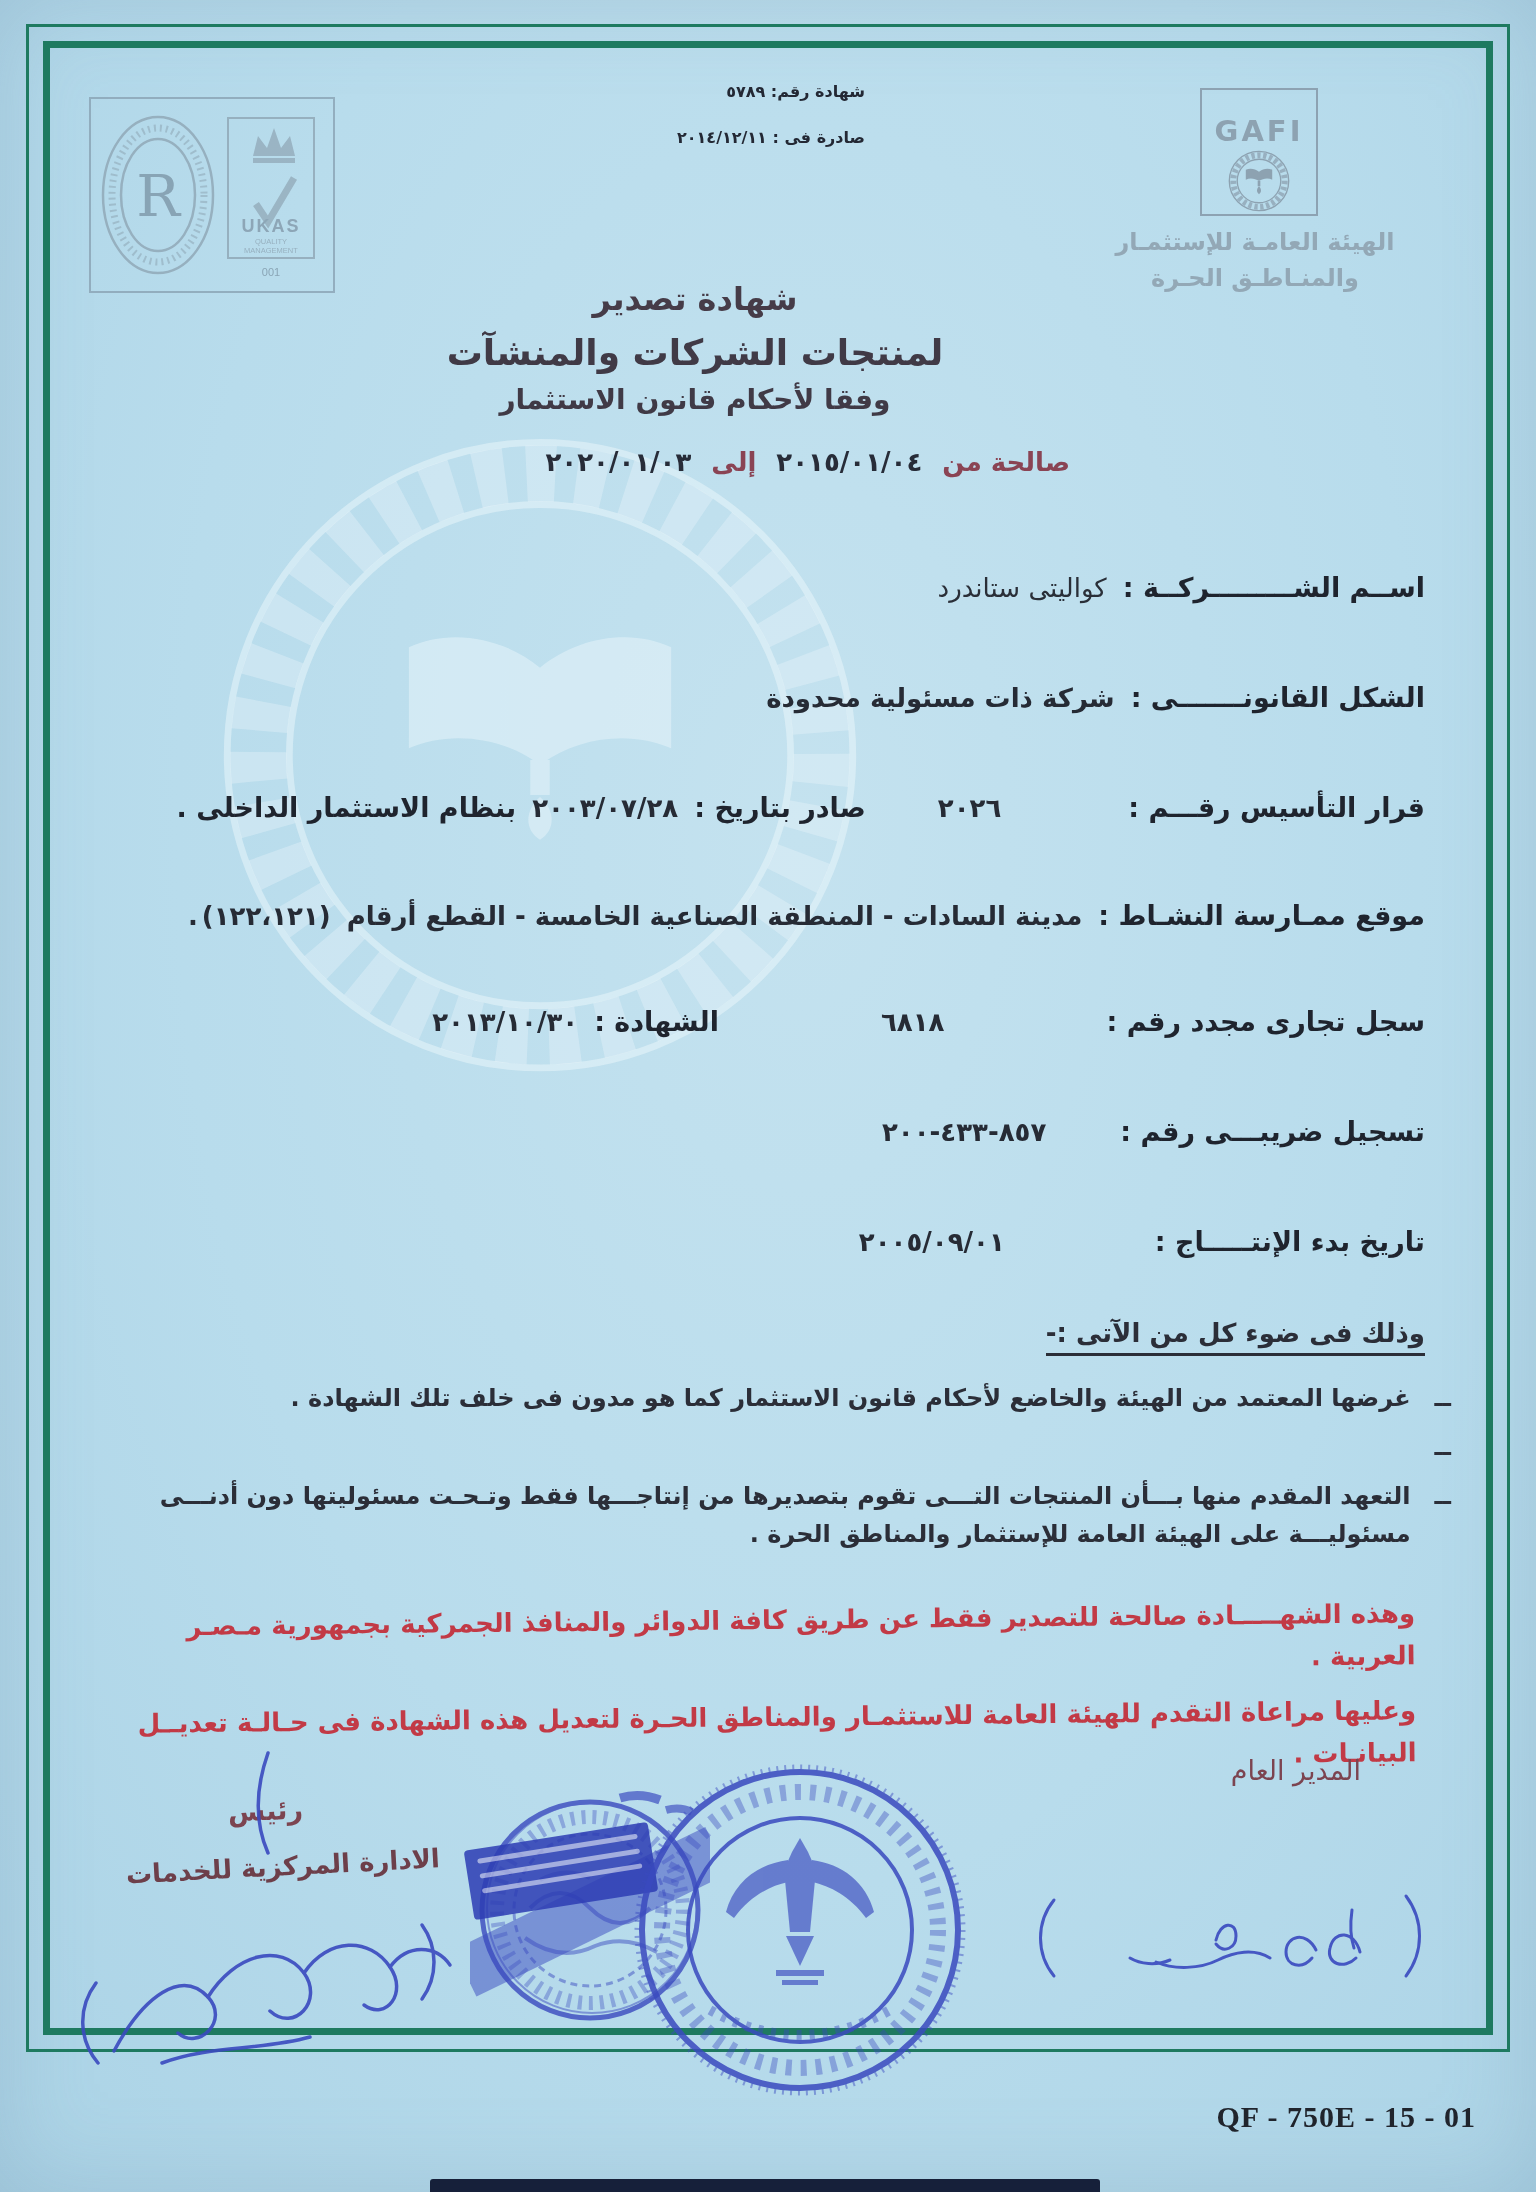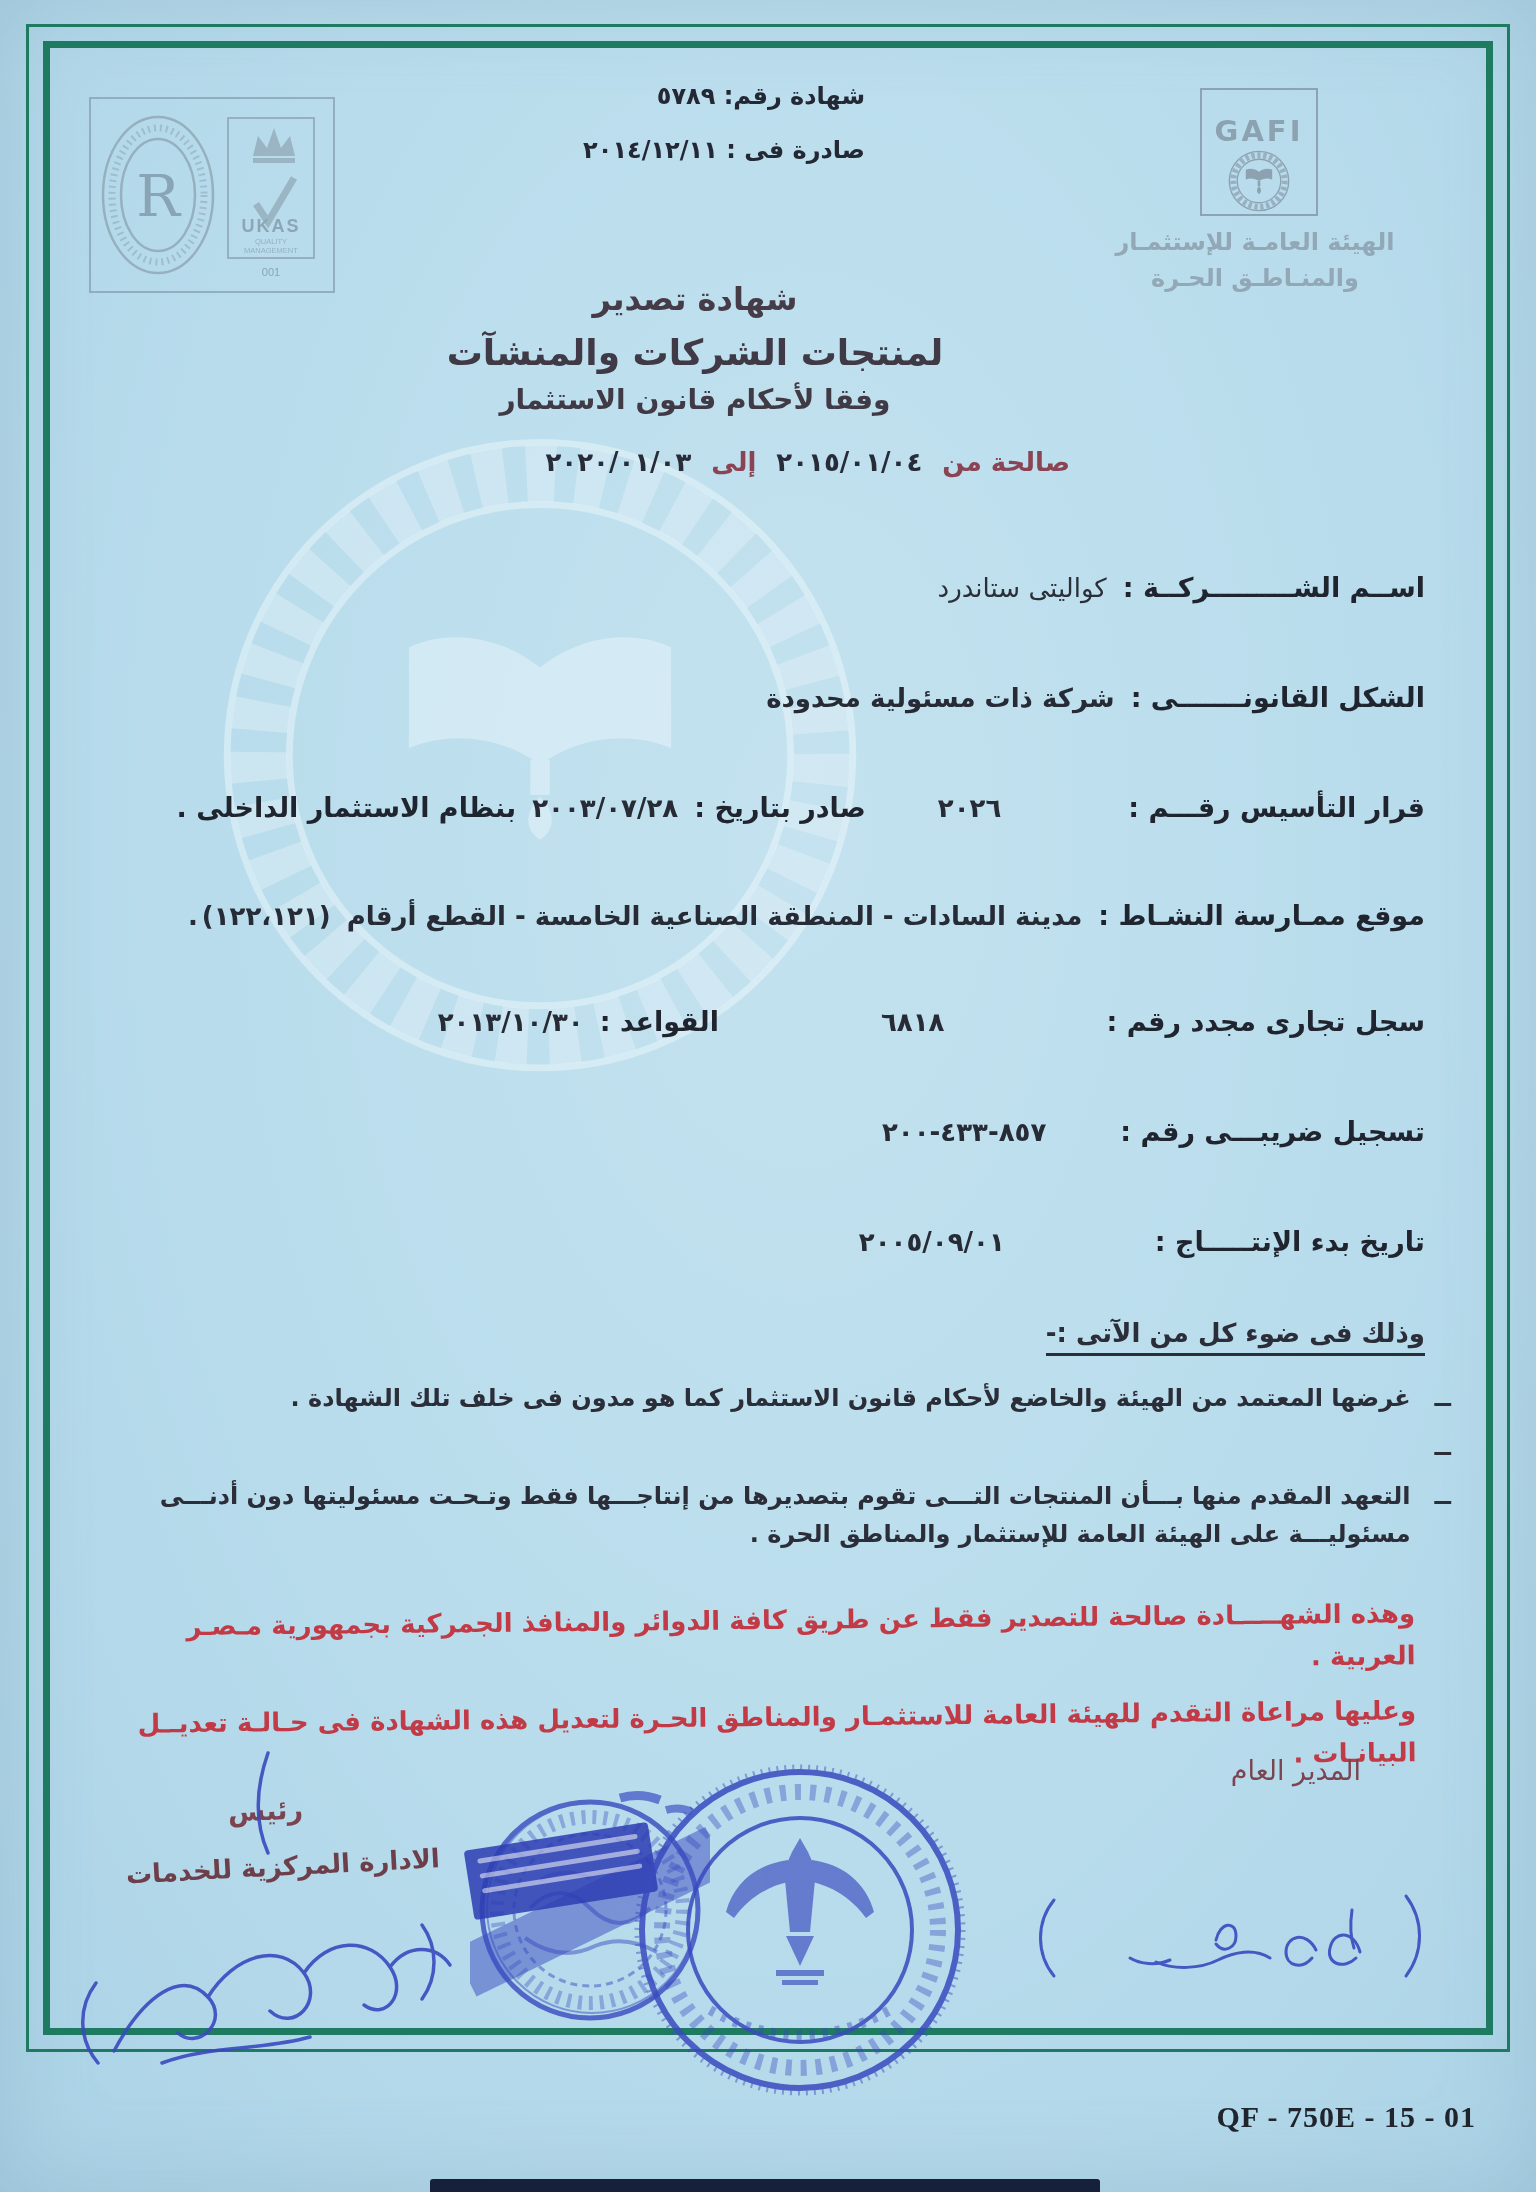--- a/index.html
+++ b/index.html
@@ -12,21 +12,21 @@
     overflow:hidden;
     font-family:"DejaVu Sans",sans-serif;
     direction:rtl;
   }
   
   .frame-outer{position:absolute;left:26px;top:24px;right:26px;bottom:140px;border:3px solid #1e7a60;pointer-events:none;}
   .frame-inner{position:absolute;left:43px;top:41px;right:43px;bottom:157px;border:7px solid #1e7a60;pointer-events:none;}
   
   .num{direction:ltr;unicode-bidi:bidi-override;display:inline-block;}
   
-  .cert-meta{position:absolute;left:520px;top:84px;width:345px;text-align:right;color:#232834;font-size:24px;font-weight:bold;line-height:1.0;}
+  .cert-meta{position:absolute;left:520px;top:84px;width:345px;text-align:right;color:#232834;font-size:16px;font-weight:bold;line-height:1.0;}
   .cert-meta .line2{margin-top:30px;}
   .certmark{position:absolute;left:88px;top:96px;width:248px;height:198px;opacity:.8;}
   .gafi-box{position:absolute;left:1200px;top:88px;width:118px;height:128px;border:2px solid #8da2b2;display:flex;flex-direction:column;align-items:center;padding-top:24px;box-sizing:border-box;}
   .gafi-letters{font-size:29px;font-weight:bold;letter-spacing:3px;color:#8da2b1;font-family:"DejaVu Sans",sans-serif;}
   .gafi-name{position:absolute;left:1100px;top:224px;width:310px;text-align:center;color:#93a8b6;font-size:24px;font-weight:bold;line-height:1.5;}
   
   .title-block{position:absolute;left:420px;top:280px;width:550px;text-align:center;color:#463c48;}
   .title-1{font-size:32px;font-weight:bold;margin-bottom:14px;}
   .title-2{font-size:36px;font-weight:bold;margin-bottom:10px;color:#403a46;}
   .title-3{font-size:28px;font-weight:bold;color:#403a46;}
@@ -172,21 +172,21 @@
     <span class="vl">مدينة السادات - المنطقة الصناعية الخامسة - القطع أرقام</span>
     <span class="vl num">(١٢٢،١٢١)</span>
     <span class="vl" style="margin-inline-start:-12px;">.</span>
   </div>
 
   <div class="row" style="top:1006px;">
     <span class="lb">سجل تجارى مجدد رقم :</span>
     <i class="sp" style="width:130px;"></i>
     <span class="vl num">٦٨١٨</span>
     <i class="sp" style="width:130px;"></i>
-    <span class="lb">القواعد :</span>
+    <span class="lb">الشهادة :</span>
     <span class="vl num">٢٠١٣/١٠/٣٠</span>
   </div>
 
   <div class="row" style="top:1116px;">
     <span class="lb">تسجيل ضريبـــى رقم :</span>
     <i class="sp" style="width:42px;"></i>
     <span class="vl num">٢٠٠-٤٣٣-٨٥٧</span>
   </div>
 
   <div class="row" style="top:1226px;">

